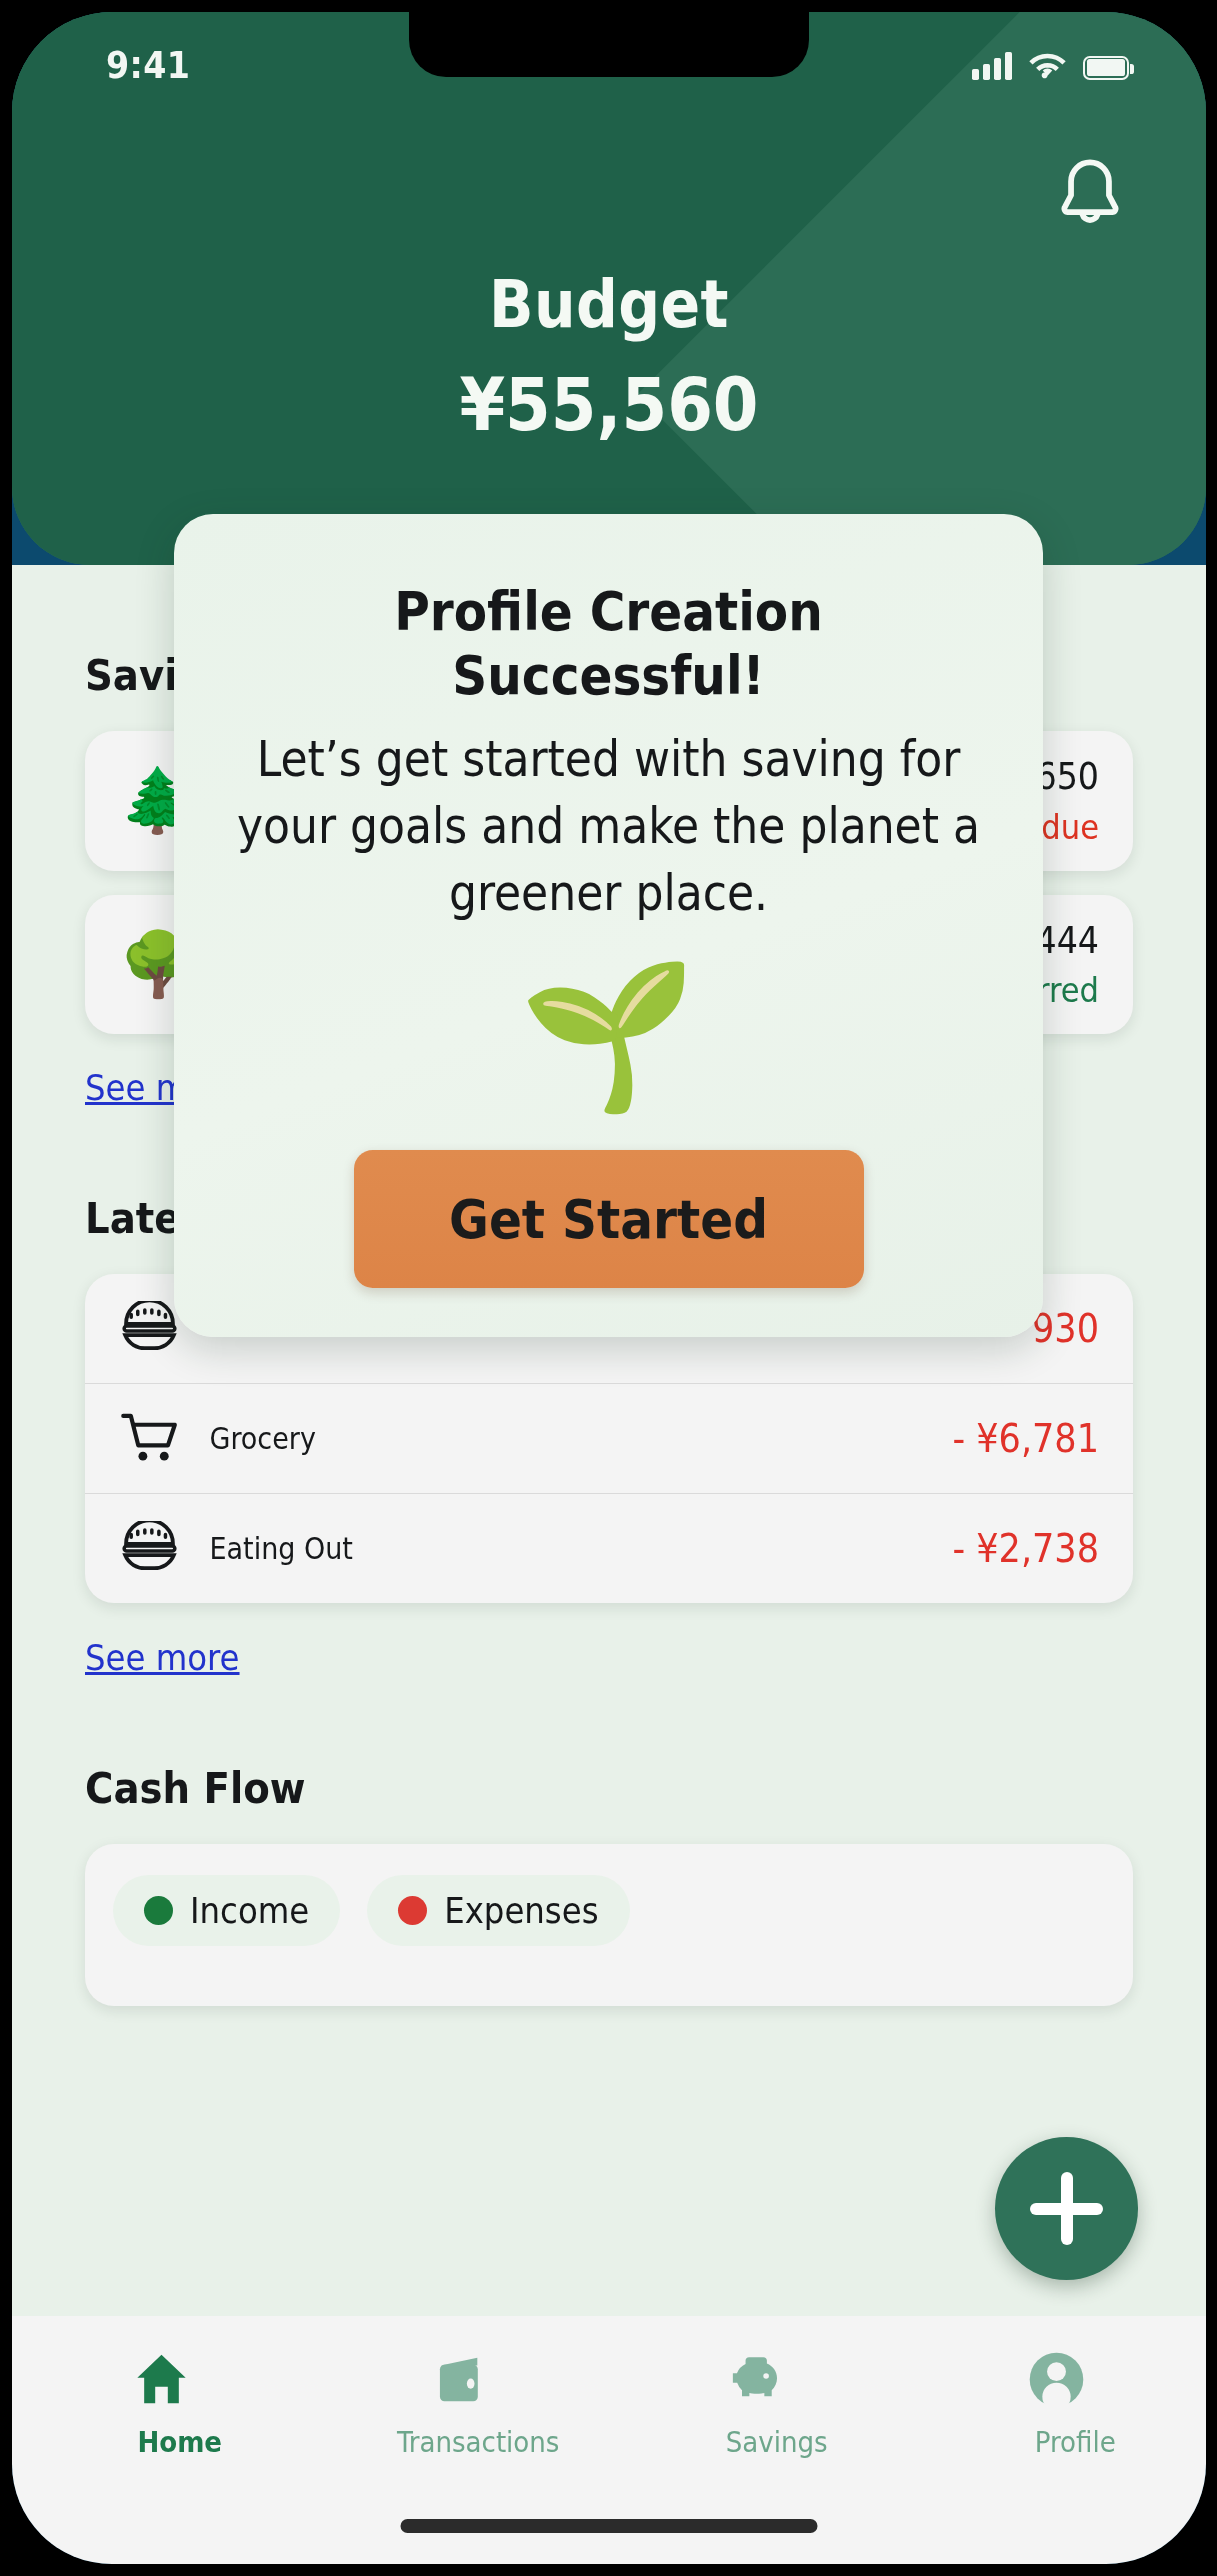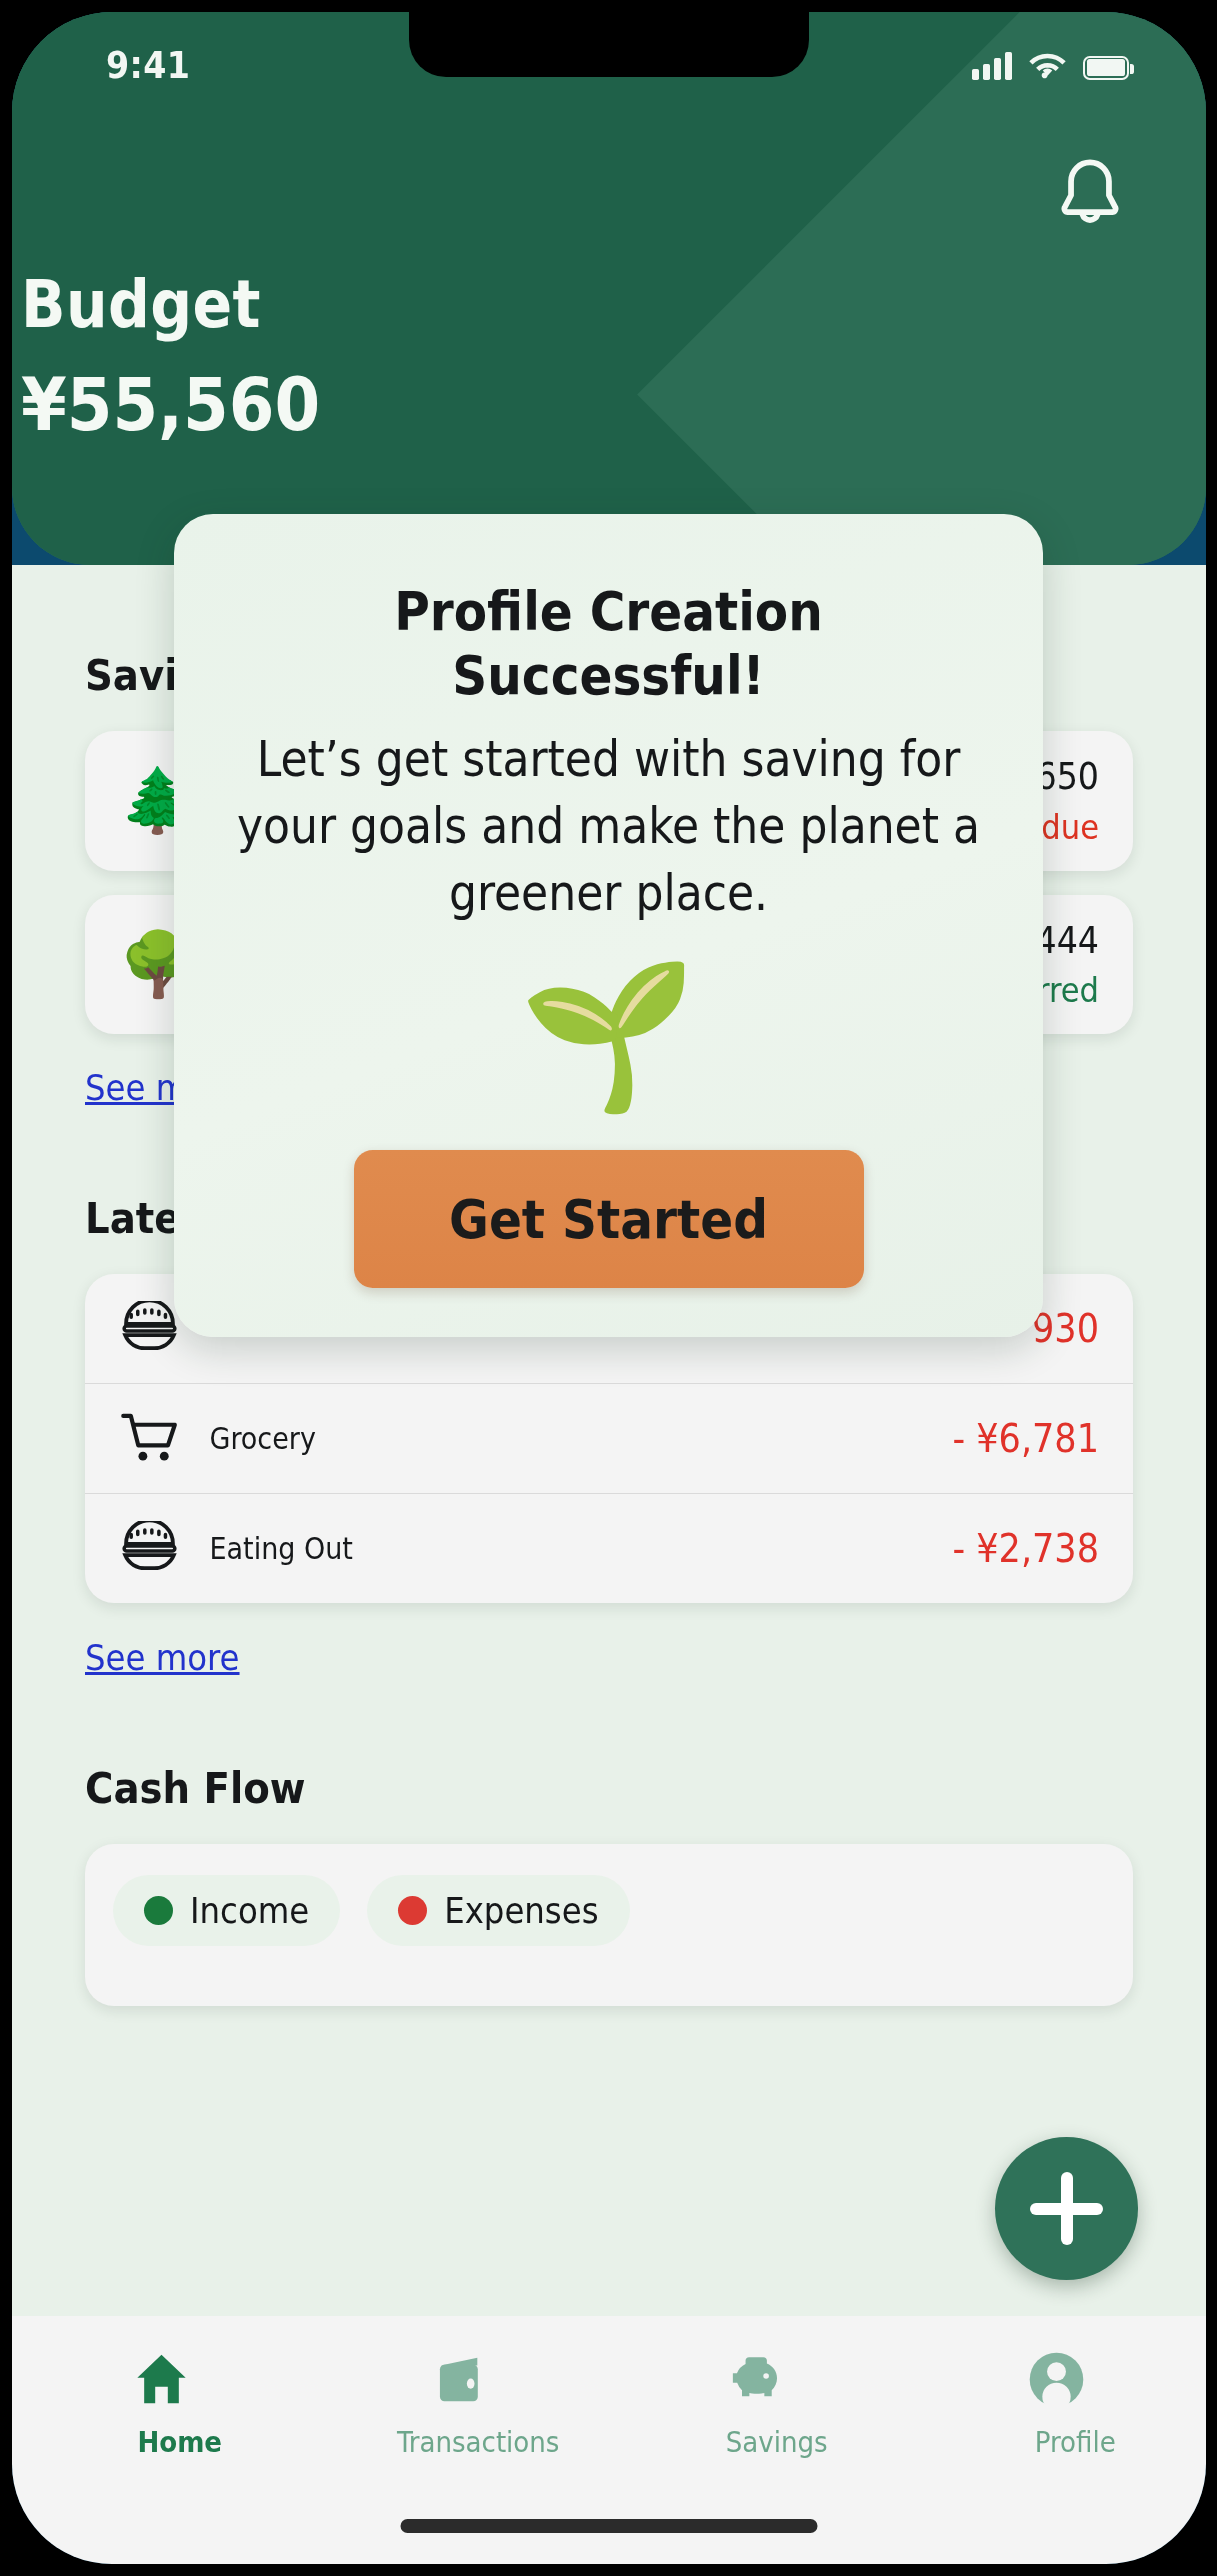--- a/index.html
+++ b/index.html
@@ -84,22 +84,22 @@
   }
   .batt span { display: block; height: 100%; width: 100%; background: #f2f7f3; border-radius: 2.6px; }
 
   
   #bell-btn {
     position: absolute; right: 75px; top: 143px;
     z-index: 30; width: 82px; height: 94px;
   }
   
   #header-text {
-    position: absolute; left: 9px; top: 255px; width: 1194px;
-    z-index: 25; text-align: left; color: #f4f9f4;
+    position: absolute; left: 0; top: 255px; width: 1194px;
+    z-index: 25; text-align: center; color: #f4f9f4;
   }
   #header-title { font-size: 65px; font-weight: 700; letter-spacing: 0.4px; }
   #header-amount { font-size: 73px; font-weight: 700; margin-top: 20.4px; }
 
   
   #content {
     position: absolute; left: 0; top: 553px;
     width: 1194px; height: 1751px;
     background: #e8f1e9;
     padding: 0 73px;

